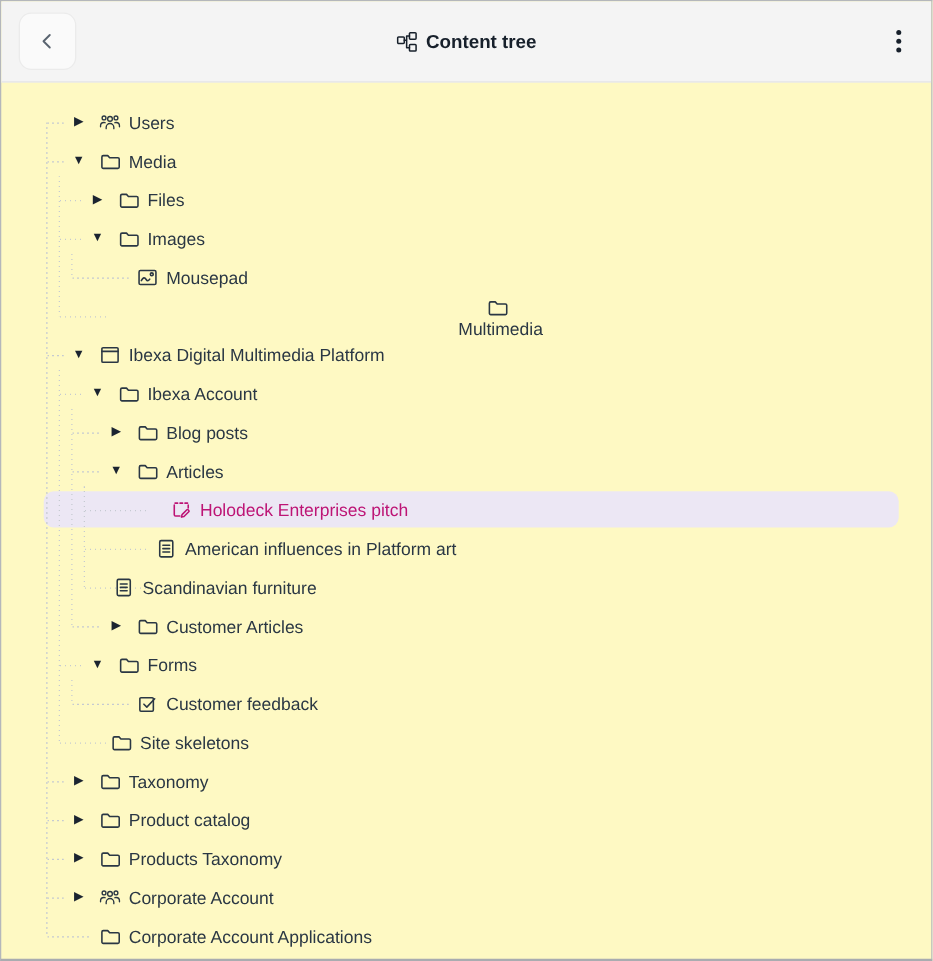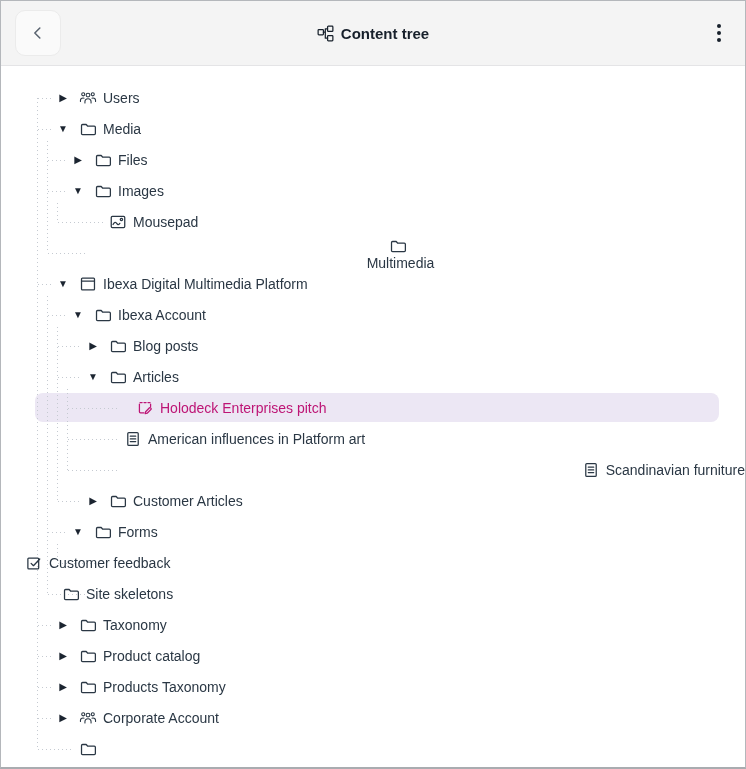--- a/index.html
+++ b/index.html
@@ -1,19 +1,19 @@
 <!DOCTYPE html>
 <html style="--accent: #bd1475; --selected_bg: #ece7f4; --text: #2a3744; --header_bg: #f4f4f4; --guide_dots: #c5cad1;"><head>
 <meta charset="utf-8">
 <style>
   html,body{margin:0;padding:0;background:#ddd;}
   #app{
     position:relative;width:746px;height:769px;box-sizing:border-box;
     border:1px solid #b4b7bb;border-bottom:2px solid #a9acb0;
-    background:#ffffff;font-family:"Liberation Sans",sans-serif;overflow:hidden;
+    background:#fef9c3;font-family:"Liberation Sans",sans-serif;overflow:hidden;
   }
   
   .header{height:64px;background:var(--header_bg);border-bottom:1px solid #e4e4e6;
     display:flex;align-items:center;position:relative;}
   .back-btn{position:absolute;left:14px;top:9px;width:46px;height:46px;border-radius:10px;
     background:#fafafa;border:1px solid #ebebeb;display:flex;align-items:center;justify-content:center;
     cursor:pointer;padding:0;}
   .back-btn svg{width:20px;height:20px;stroke:#5a6470;stroke-width:1.7;fill:none;
     stroke-linecap:round;stroke-linejoin:round;}
   .title-wrap{flex:1;display:flex;justify-content:center;align-items:center;gap:7px;
@@ -227,21 +227,21 @@
         <div class="tree-row" style="padding-left: 99px;">
           <span class="spacer"></span>
           <span class="item-icon">
             <svg viewBox="0 0 20 20">
               <rect x="4.2" y="2.8" width="11.6" height="14.4" rx="1.2"></rect>
               <path d="M7 6.9h6M7 9.9h6M7 12.9h6"></path>
             </svg>
           </span>
           <span class="item-label">American influences in Platform art</span>
         </div>
-        <div class="tree-row" style="padding-left: 65px; justify-content: flex-end;">
+        <div class="tree-row" style="padding-left: 65px;">
           <span class="spacer"></span>
           <span class="item-icon">
             <svg viewBox="0 0 20 20">
               <rect x="4.2" y="2.8" width="11.6" height="14.4" rx="1.2"></rect>
               <path d="M7 6.9h6M7 9.9h6M7 12.9h6"></path>
             </svg>
           </span>
           <span class="item-label">Scandinavian furniture</span>
         </div>
         <div class="tree-row" style="padding-left: 84px;">
@@ -255,31 +255,31 @@
         </div>
         <div class="tree-row" style="padding-left: 69px;">
           <span class="toggle">▼</span>
           <span class="item-icon">
             <svg viewBox="0 0 20 20">
               <path d="M2.8 6.2c0-.7.5-1.2 1.2-1.2h4l1.7 1.9h7.3c.7 0 1.2.5 1.2 1.2v7c0 .7-.5 1.2-1.2 1.2H4c-.7 0-1.2-.5-1.2-1.2z"></path>
             </svg>
           </span>
           <span class="item-label">Forms</span>
         </div>
-        <div class="tree-row" style="">
+        <div class="tree-row" style="padding-left: 84px;">
           <span class="spacer"></span>
           <span class="item-icon">
             <svg viewBox="0 0 20 20">
               <rect x="3.2" y="4.6" width="12" height="12" rx="1"></rect>
               <path d="M6.8 10.4l2.6 2.6 7-7.4"></path>
             </svg>
           </span>
           <span class="item-label">Customer feedback</span>
         </div>
-        <div class="tree-row" style="padding-left: 37px;">
+        <div class="tree-row" style="padding-left: 63px;">
           <span class="spacer"></span>
           <span class="item-icon">
             <svg viewBox="0 0 20 20">
               <path d="M2.8 6.2c0-.7.5-1.2 1.2-1.2h4l1.7 1.9h7.3c.7 0 1.2.5 1.2 1.2v7c0 .7-.5 1.2-1.2 1.2H4c-.7 0-1.2-.5-1.2-1.2z"></path>
             </svg>
           </span>
           <span class="item-label">Site skeletons</span>
         </div>
         <div class="tree-row" style="padding-left: 54px;">
           <span class="toggle">▶</span>
@@ -322,17 +322,18 @@
           </span>
           <span class="item-label">Corporate Account</span>
         </div>
         <div class="tree-row" style="padding-left: 54px;">
           <span class="spacer"></span>
           <span class="item-icon">
             <svg viewBox="0 0 20 20">
               <path d="M2.8 6.2c0-.7.5-1.2 1.2-1.2h4l1.7 1.9h7.3c.7 0 1.2.5 1.2 1.2v7c0 .7-.5 1.2-1.2 1.2H4c-.7 0-1.2-.5-1.2-1.2z"></path>
             </svg>
           </span>
+          <span class="item-label">Corporate Account Applications</span>
         </div>
       </div>
   </div>
 
 </div>
 
 </body></html>

